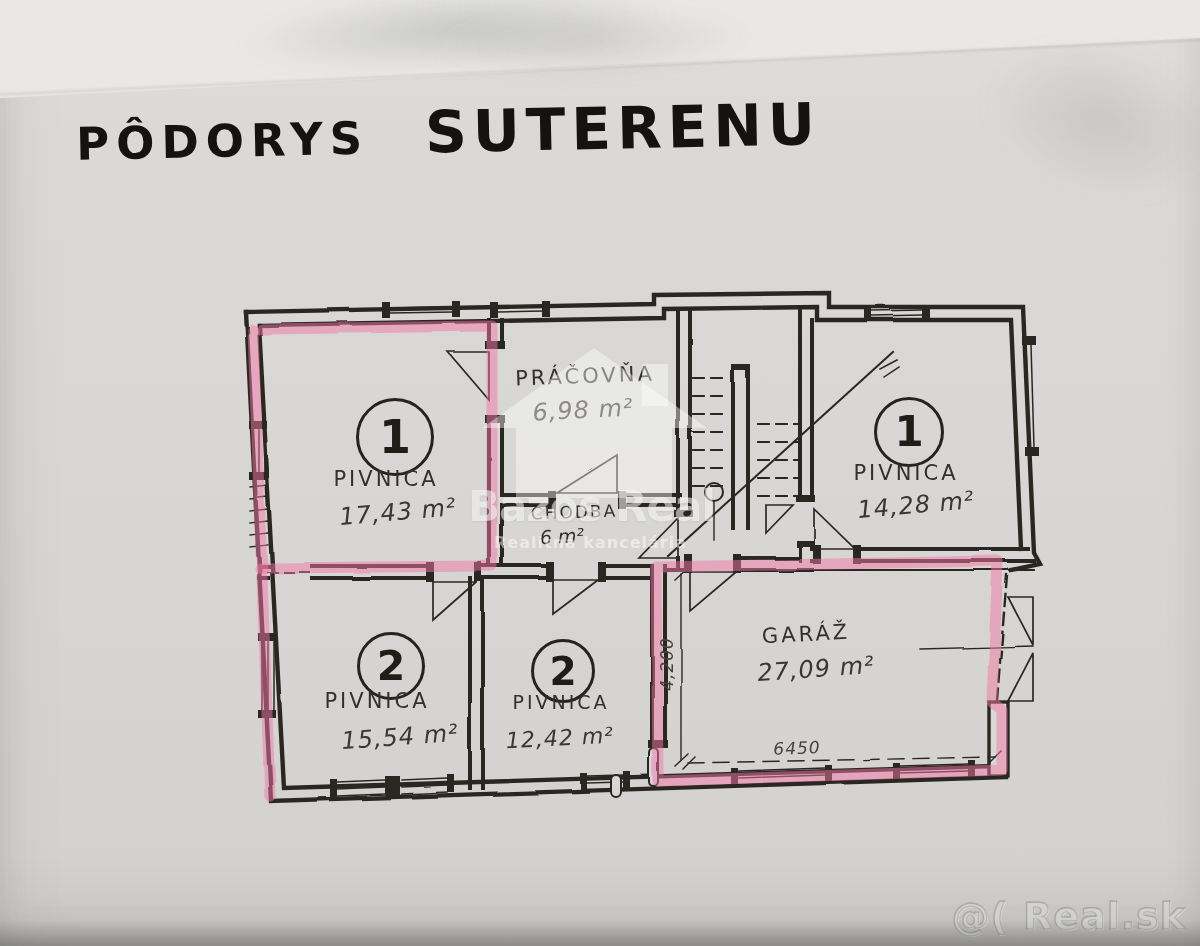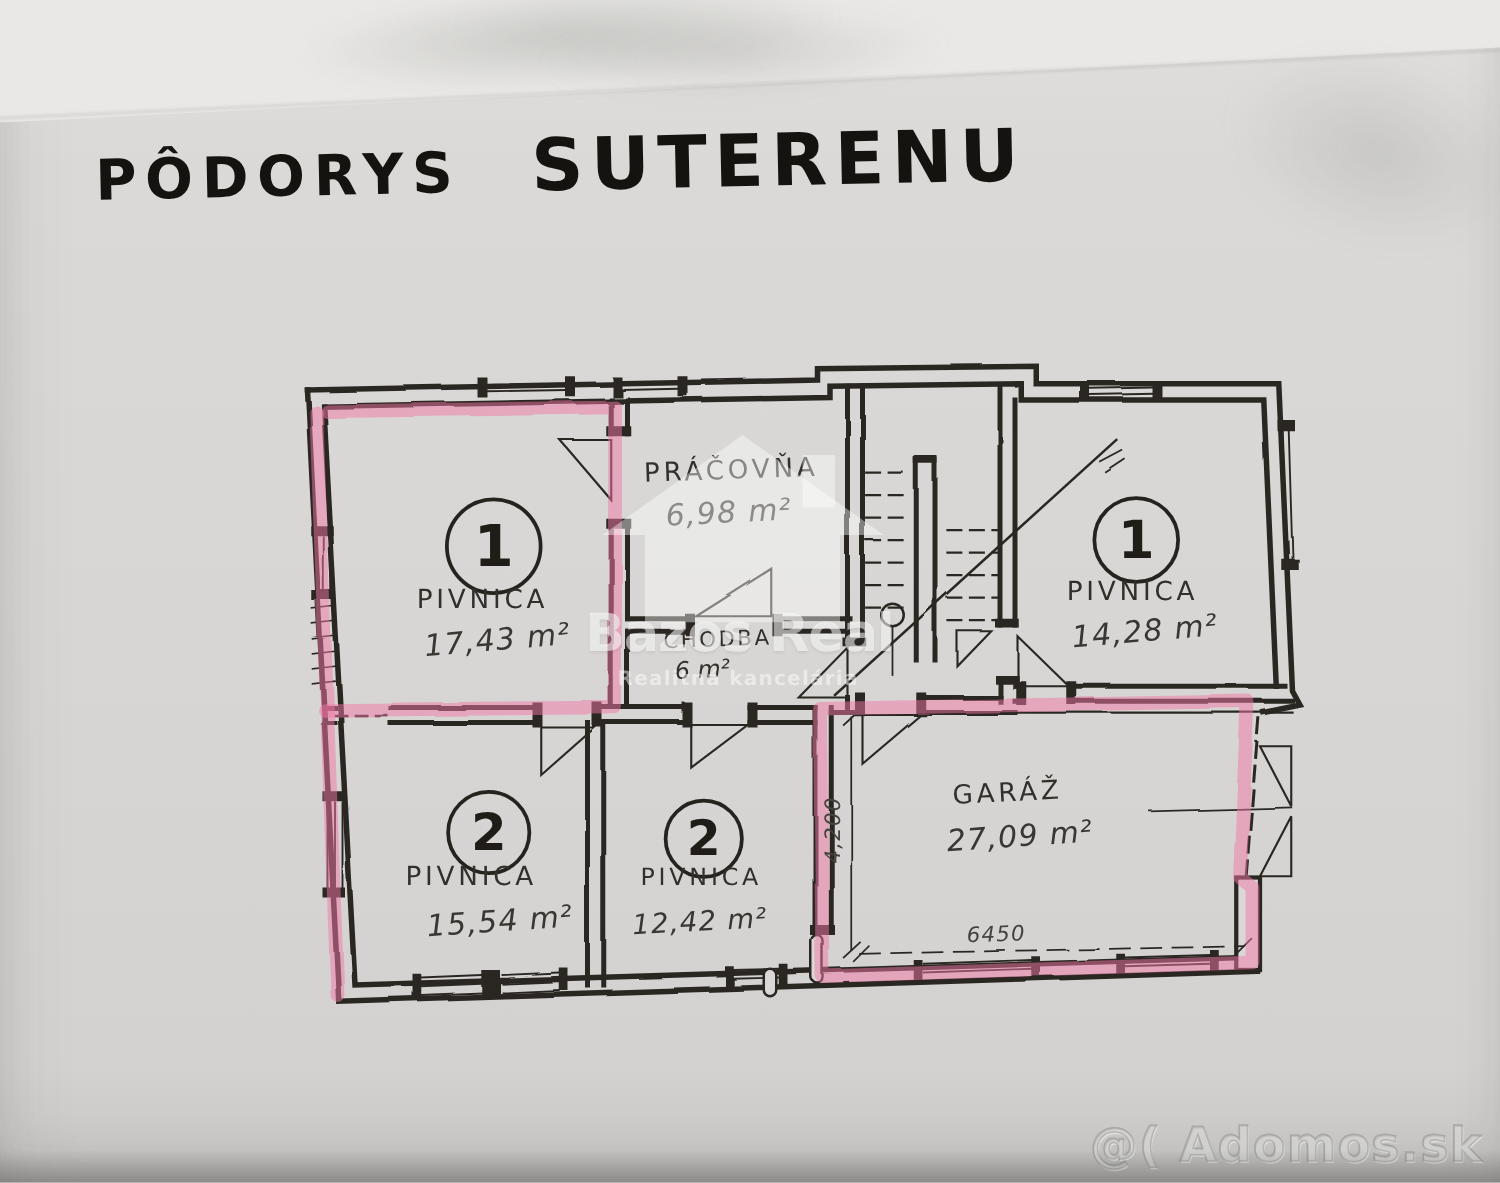--- a/index.html
+++ b/index.html
@@ -266,16 +266,16 @@
 
   <div class="wm">
     <svg class="wm-house" width="225" height="150" viewBox="0 0 225 150">
       <path d="M112,0 L225,80 L190,80 L190,150 L34,150 L34,80 L0,80 Z" fill="rgba(255,255,255,0.42)"></path>
       <rect x="160" y="16" width="26" height="42" fill="rgba(255,255,255,0.42)"></rect>
     </svg>
     <div class="wm-brand">Bazos Real</div>
     <div class="wm-sub">Realitná kancelária</div>
   </div>
 
-  <div class="bazos">@( Adomos.sk</div>
+  <div class="bazos">@( Real.sk</div>
 
   <div class="bottom-shade"></div>
 </div>
 
 </body></html>

